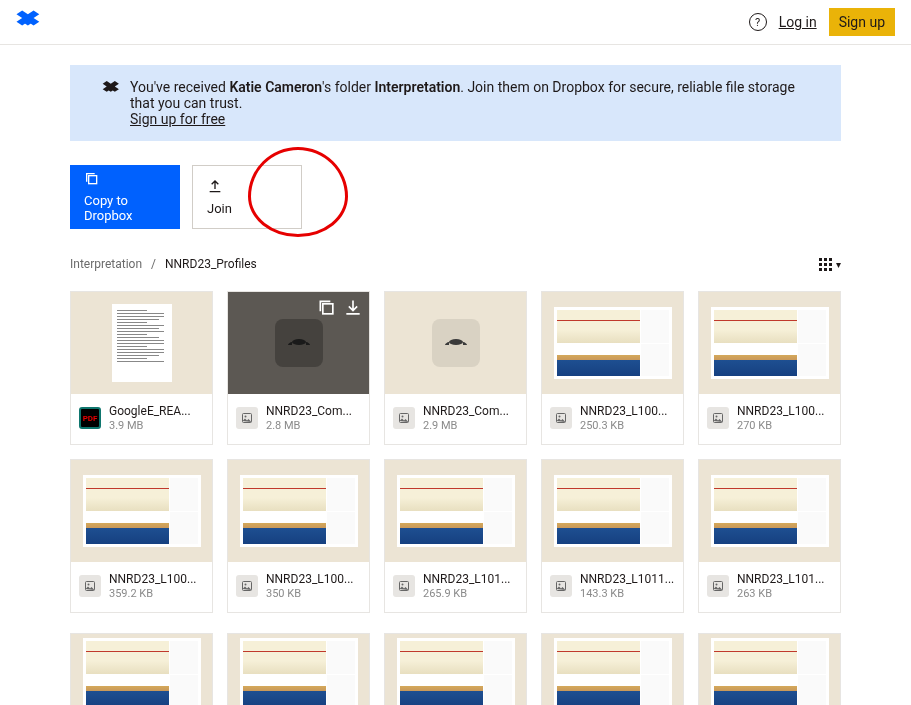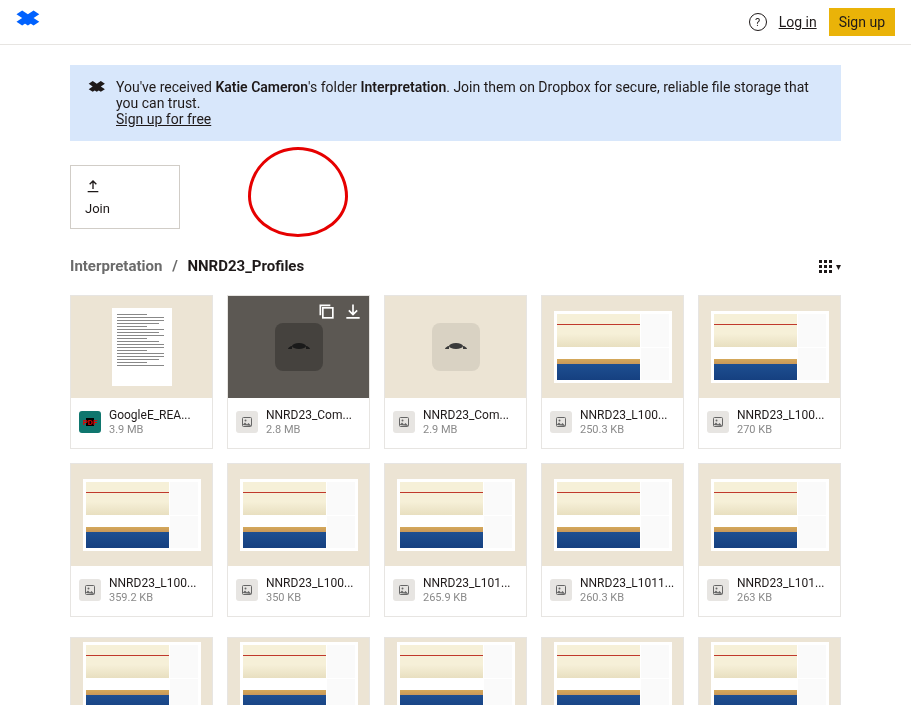--- a/index.html
+++ b/index.html
@@ -4,32 +4,32 @@
 <style>
 * { margin:0; padding:0; box-sizing:border-box; font-family:-apple-system,BlinkMacSystemFont,"Segoe UI",Roboto,sans-serif; }
 body { background:#fff; color:#1e1919; width:911px; }
 .header { display:flex; align-items:center; justify-content:space-between; padding:8px 16px; border-bottom:1px solid #e7e5e2; }
 .logo svg { width:24px; height:24px; }
 .header-right { display:flex; align-items:center; gap:12px; }
 .help-icon { width:18px; height:18px; border:1.5px solid #1e1919; border-radius:50%; display:flex; align-items:center; justify-content:center; font-size:11px; cursor:pointer; }
 .login-link { font-size:14px; text-decoration:underline; cursor:pointer; }
 .signup-btn { font-size:14px; background:#eab308; padding:6px 10px; cursor:pointer; }
 .main { padding:20px 70px 0 70px; }
-.banner { background:#d8e7fb; padding:14px 18px; display:flex; align-items:flex-start; gap:10px; font-size:14px; }
+.banner { background:#d8e7fb; padding:14px 32px; display:flex; align-items:flex-start; gap:10px; font-size:14px; }
 .banner-icon svg { width:18px; height:18px; }
 .banner-text b { font-weight:600; }
 .sign-up-free { text-decoration:underline; display:inline-block; margin-top:0; cursor:pointer; }
 .actions { display:flex; gap:12px; margin-top:24px; position:relative; }
 .action-btn { width:110px; height:64px; display:flex; flex-direction:column; justify-content:center; padding:0 14px; gap:6px; font-size:13px; cursor:pointer; position:relative; }
 .action-primary { background:#0061fe; color:#fff; }
 .action-secondary { background:#fff; border:1px solid #d1cdc7; }
 .action-btn svg { width:16px; height:16px; }
 .annotation { position:absolute; left:178px; top:-18px; width:100px; height:90px; border:3px solid #e60000; border-radius:50% 50% 50% 50% / 55% 55% 45% 45%; pointer-events:none; }
 .breadcrumb-row { display:flex; align-items:center; justify-content:space-between; margin-top:28px; }
-.breadcrumb { font-size:15px; color:#6b6b6b;font-weight:bold; }
+.breadcrumb { font-size:12px; color:#6b6b6b; }
 .breadcrumb .sep { margin:0 6px; }
 .breadcrumb .current { color:#1e1919; }
 .view-toggle { display:flex; align-items:center; gap:4px; cursor:pointer; }
 .grid-dots { display:grid; grid-template-columns:repeat(3,3px); grid-template-rows:repeat(3,3px); gap:2px; }
 .grid-dots span { background:#1e1919; width:3px; height:3px; }
 .chev { font-size:10px; }
 .file-grid { display:grid; grid-template-columns:repeat(5,1fr); gap:14px; margin-top:20px; }
 .file-card { border:1px solid #e7e5e2; cursor:pointer; background:#fff; }
 .thumb { height:102px; background:#ece4d4; display:flex; align-items:center; justify-content:center; position:relative; overflow:hidden; }
 .thumb.dark { background:#5c5853; }
@@ -48,21 +48,21 @@
 .thumb-profile { width:118px; height:72px; background:#fff; padding:3px; display:flex; flex-direction:column; gap:1px; }
 .prof-top { flex:1; display:flex; gap:1px; }
 .prof-map { flex:3; background:linear-gradient(#f6f0d8,#f6f0d8 60%,#e8dfc0); position:relative; }
 .prof-map::before { content:""; position:absolute; top:30%; left:0; right:0; height:1px; background:#c0392b; }
 .prof-leg { flex:1; background:#fafafa; }
 .prof-bot { flex:1; display:flex; gap:1px; }
 .prof-sec { flex:3; background:linear-gradient(#fff 0%,#fff 35%,#d4a85a 35%,#c9985a 50%,#1e4f91 50%,#164080 100%); }
 .prof-scale { flex:1; background:#fafafa; }
 .file-meta { display:flex; align-items:center; gap:8px; padding:10px 8px 12px; }
 .file-icon { width:22px; height:22px; flex-shrink:0; display:flex; align-items:center; justify-content:center; font-size:8px; font-weight:700; border-radius:3px; }
-.file-icon.pdf { background:#000000; color:#e60000; border:7px solid #0f766e; }
+.file-icon.pdf { background:#000000; color:#e60000; border:2px solid #0f766e; }
 .file-icon.img { background:#e7e5e2; color:#555; }
 .file-info { min-width:0; flex:1; }
 .file-name { font-size:12px; white-space:nowrap; overflow:hidden; text-overflow:ellipsis; }
 .file-size { font-size:11px; color:#8a8a8a; margin-top:1px; }
 .last-row .thumb { height:80px; }
 </style>
 </head>
 <body>
 
 <div class="header">
@@ -88,20 +88,27 @@
     </div>
     <div>
       <span class="banner-text">
         <span>You've received </span><b>Katie Cameron</b><span>'s folder </span><b>Interpretation</b><span>. Join them on Dropbox for secure, reliable file storage that you can trust.</span>
       </span><br>
       <span class="sign-up-free">Sign up for free</span>
     </div>
   </div>
 
   <div class="actions">
+    <div class="action-btn action-primary">
+      <svg viewBox="0 0 24 24" fill="none" stroke="#fff" stroke-width="2">
+          <rect x="7" y="7" width="12" height="12"></rect>
+          <path d="M4 16V4h12"></path>
+        </svg>
+      <span>Copy to Dropbox</span>
+    </div>
     <div class="action-btn action-secondary">
       <svg viewBox="0 0 24 24" fill="none" stroke="#1e1919" stroke-width="2">
           <path d="M12 15V3M7 8l5-5 5 5M4 19h16"></path>
         </svg>
       <span>Join</span>
     </div>
     <div class="annotation"></div>
   </div>
 
   <div class="breadcrumb-row">
@@ -368,21 +375,21 @@
         <div class="file-meta">
           <div class="file-icon img">
             <svg width="12" height="12" viewBox="0 0 24 24" fill="#666">
               <rect x="3" y="3" width="18" height="18" rx="2" fill="none" stroke="#666" stroke-width="2"></rect>
               <circle cx="9" cy="9" r="2"></circle>
               <path d="M3 18l5-5 4 4 3-3 6 6"></path>
             </svg>
           </div>
           <div class="file-info">
             <div class="file-name">NNRD23_L1011...</div>
-            <div class="file-size">260.3 KB</div>
+            <div class="file-size">143.3 KB</div>
           </div>
         </div>
       </div>
       <div class="file-card">
         <div class="thumb">
           <div class="thumb-profile">
             <div class="prof-top">
               <div class="prof-map"></div>
               <div class="prof-leg"></div>
             </div>

